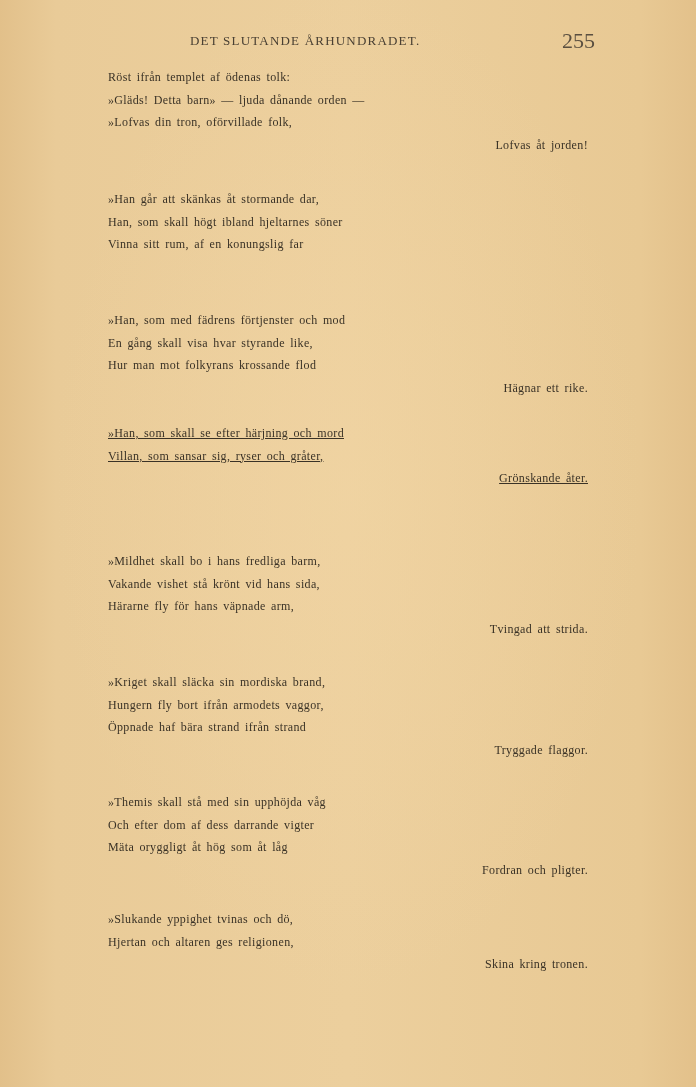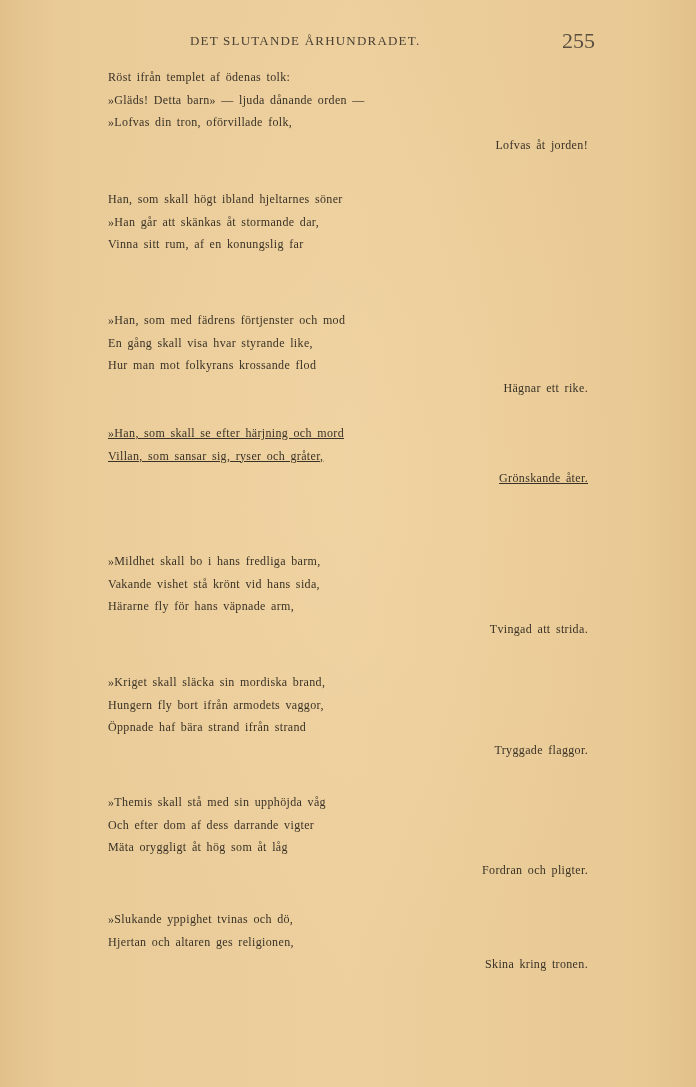--- a/index.html
+++ b/index.html
@@ -84,22 +84,22 @@
   <div class="poem">
 
     <div class="stanza" style="top:0px;">
       <span class="line">Röst ifrån templet af ödenas tolk:</span>
       <span class="line">»Gläds!  Detta barn» — ljuda dånande orden —</span>
       <span class="line">»Lofvas din tron, oförvillade folk,</span>
       <span class="line indent">Lofvas åt jorden!</span>
     </div>
 
     <div class="stanza" style="top:122px;">
+      <span class="line">»Han går att skänkas åt stormande dar,</span>
       <span class="line">Han, som skall högt ibland hjeltarnes söner</span>
-      <span class="line">»Han går att skänkas åt stormande dar,</span>
       <span class="line">Vinna sitt rum, af en konungslig far</span>
     </div>
 
     <div class="stanza" style="top:243px;">
       <span class="line">»Han, som med fädrens förtjenster och mod</span>
       <span class="line">En gång skall visa hvar styrande like,</span>
       <span class="line">Hur man mot folkyrans krossande flod</span>
       <span class="line indent">Hägnar ett rike.</span>
     </div>
 

